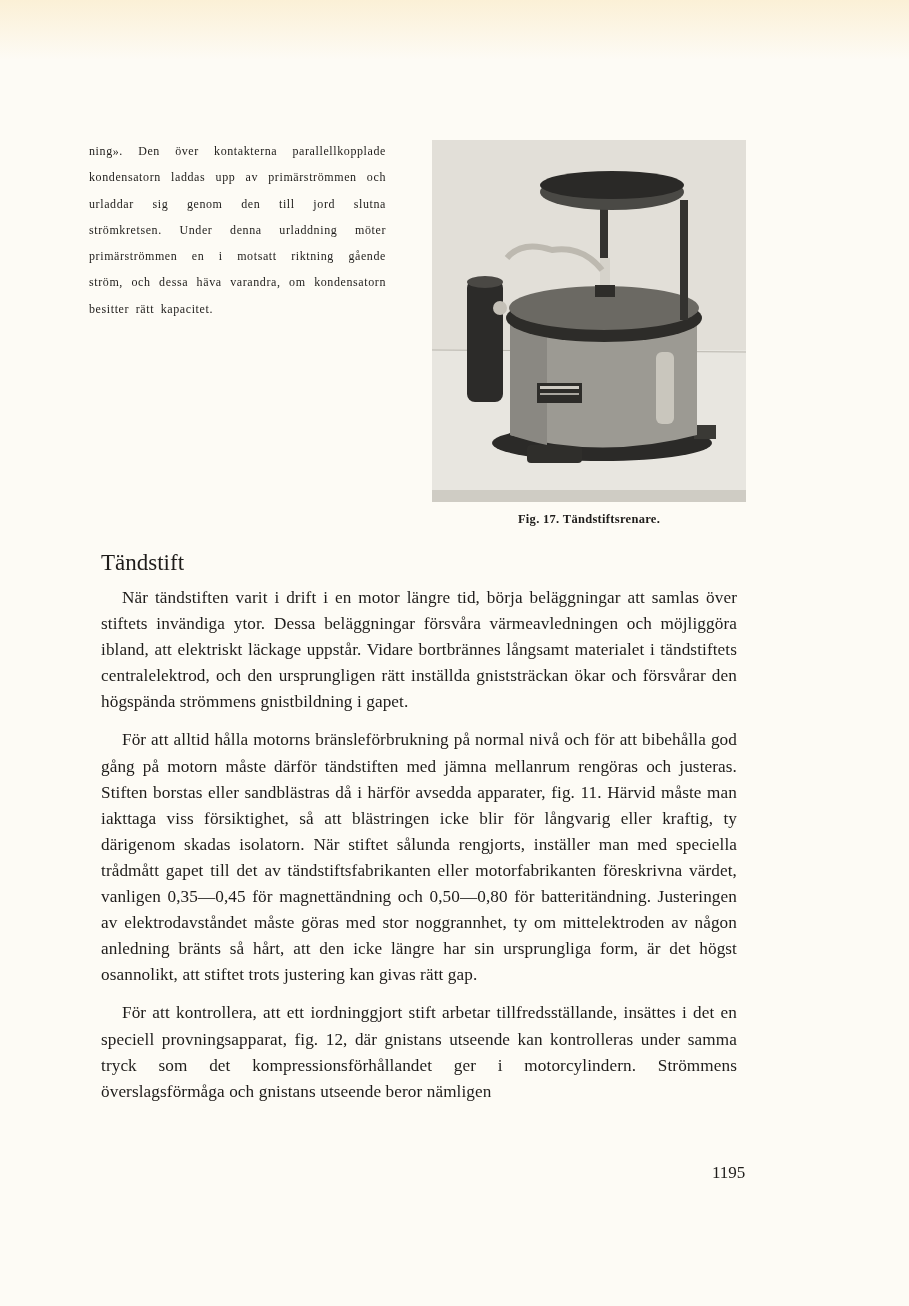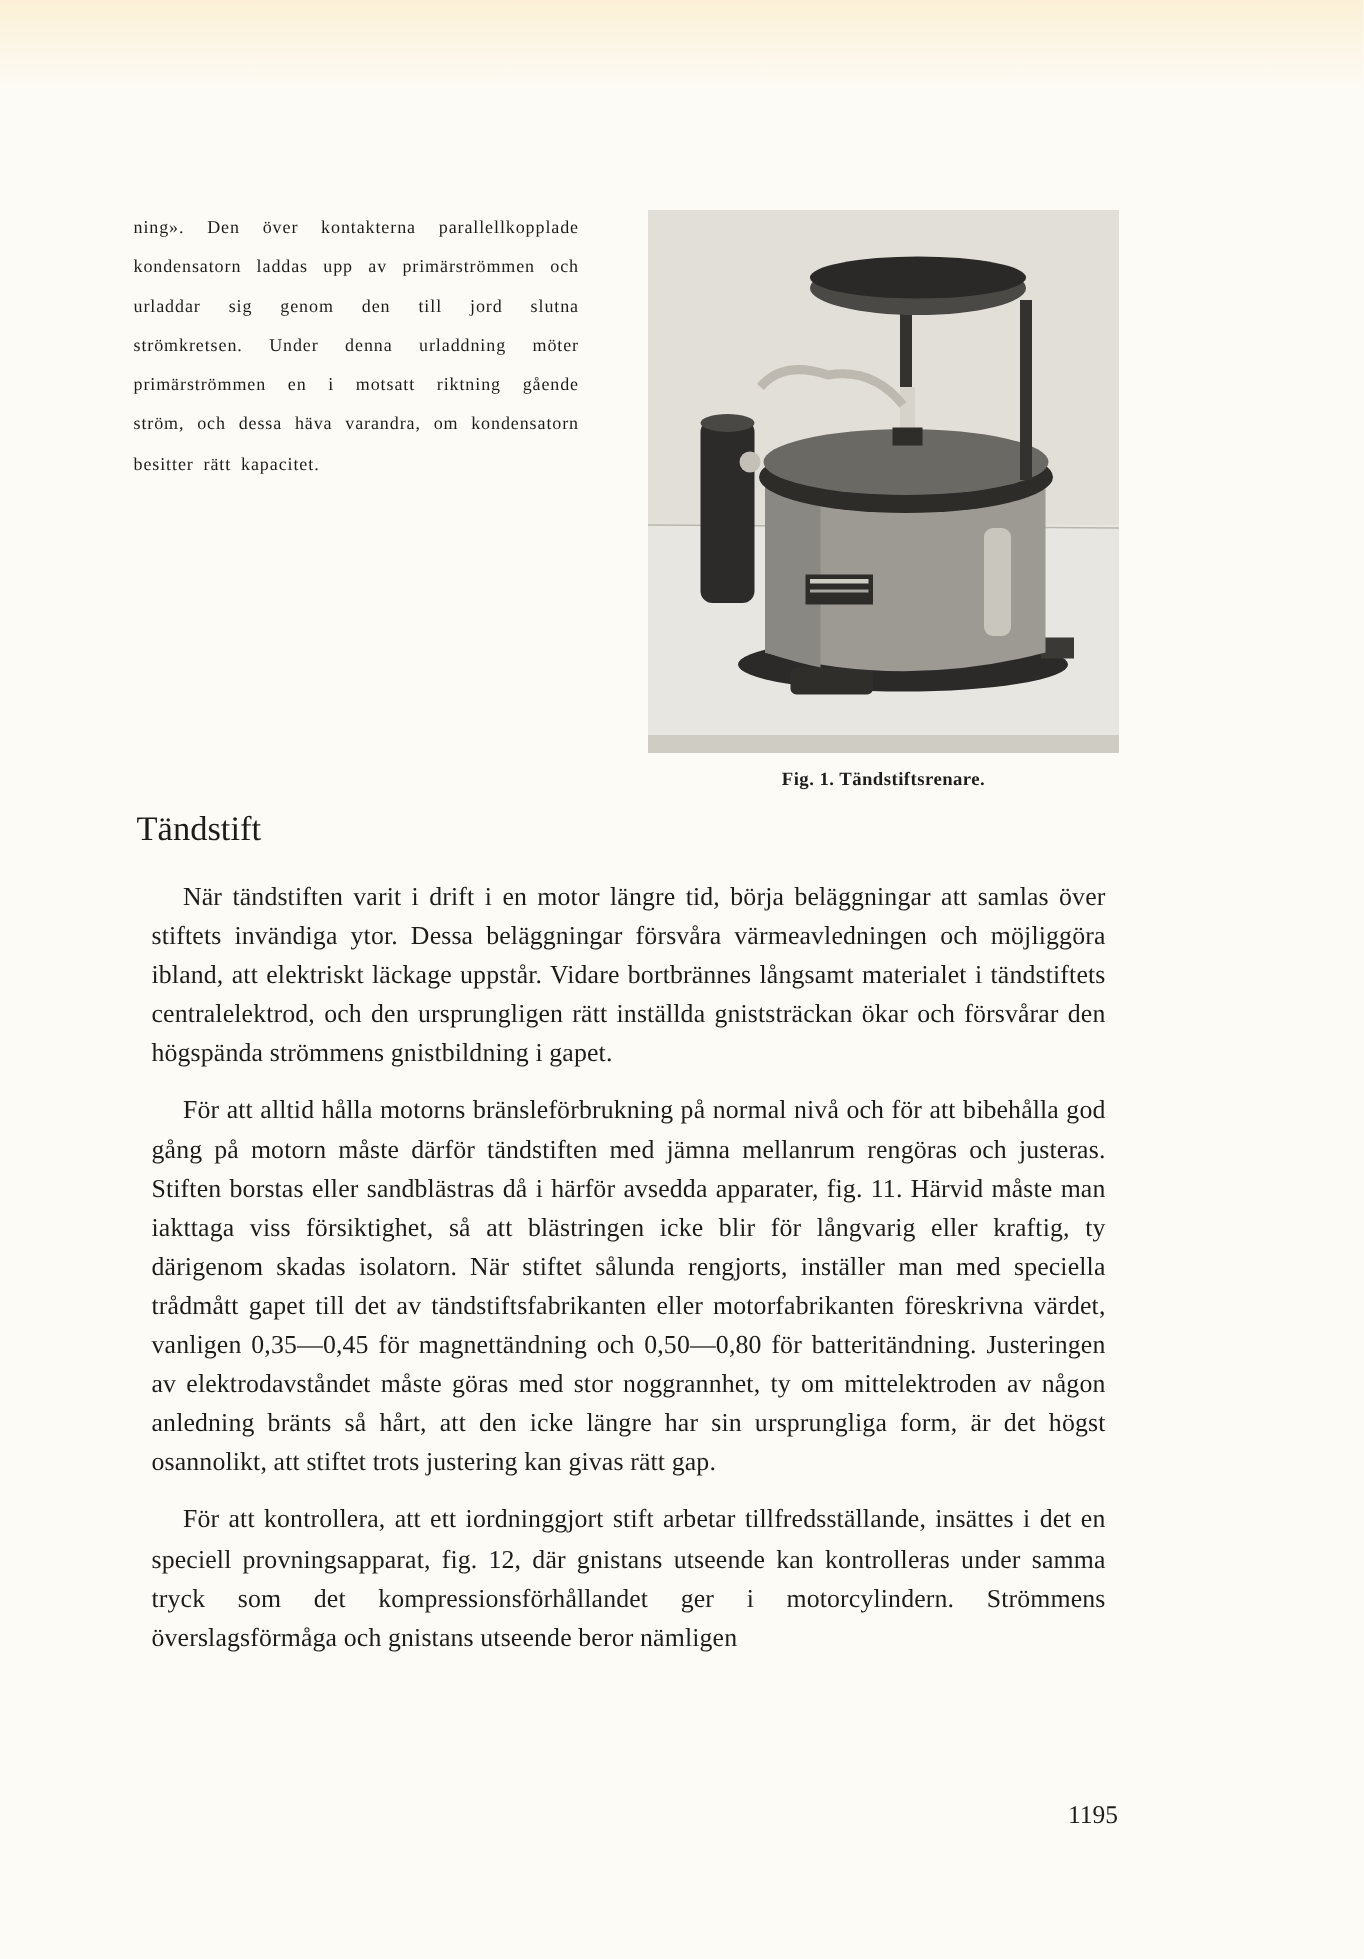--- a/index.html
+++ b/index.html
@@ -34,32 +34,32 @@
   .caption {
     position: absolute; left: 432px; top: 512px; width: 314px;
     text-align: center;
     font-family: "Liberation Serif", serif;
     font-size: 12.5px; font-weight: bold; letter-spacing: 0.3px;
   }
   .heading {
     position: absolute; left: 89px; top: 538px;
     font-family: "Liberation Serif", serif;
     font-size: 23px; font-weight: normal;
-    margin: 2px;
+    margin: 12px;
   }
   .body-text {
     position: absolute; left: 89px; top: 573px; width: 660px;
     font-family: "Liberation Serif", serif;
     font-size: 17.2px; line-height: 26.1px;
     text-align: justify;
     letter-spacing: 0.1px;
   }
   .body-text p { margin: 12px; text-indent: 21px; }
   .page-number {
-    position: absolute; left: 712px; top: 1200px;
+    position: absolute; left: 712px; top: 1163px;
     font-family: "Liberation Serif", serif;
     font-size: 17px;
   }
 </style>
 </head>
 <body>
 
 <div class="page-edge"></div>
 
 <div class="col-text">
@@ -98,21 +98,21 @@
     <rect x="163" y="145" width="20" height="12" fill="#2e2d2a"></rect>
 
     <path d="M75 118 Q90 100 120 110 Q150 105 170 130" stroke="#bdb9b0" stroke-width="6" fill="none"></path>
 
     <rect x="35" y="140" width="36" height="122" rx="8" fill="#2c2b29"></rect>
     <ellipse cx="53" cy="142" rx="18" ry="6" fill="#4a4844"></ellipse>
     <circle cx="68" cy="168" r="7" fill="#c4c0b7"></circle>
   </svg>
 </div>
 
-<div class="caption">Fig. 1.  Tändstiftsrenare.</div>
+<div class="caption">Fig. 17.  Tändstiftsrenare.</div>
 
 <h2 class="heading">Tändstift</h2>
 
 <div class="body-text">
   <p>När tändstiften varit i drift i en motor längre tid, börja beläggningar att samlas över stiftets invändiga ytor. Dessa beläggningar försvåra värmeavledningen och möjliggöra ibland, att elektriskt läckage uppstår. Vidare bortbrännes långsamt materialet i tändstiftets centralelektrod, och den ursprungligen rätt inställda gniststräckan ökar och försvårar den högspända strömmens gnistbildning i gapet.</p>
   <p>För att alltid hålla motorns bränsleförbrukning på normal nivå och för att bibehålla god gång på motorn måste därför tändstiften med jämna mellanrum rengöras och justeras. Stiften borstas eller sandblästras då i härför avsedda apparater, fig. 11. Härvid måste man iakttaga viss försiktighet, så att blästringen icke blir för långvarig eller kraftig, ty därigenom skadas isolatorn. När stiftet sålunda rengjorts, inställer man med speciella trådmått gapet till det av tändstiftsfabrikanten eller motorfabrikanten föreskrivna värdet, vanligen 0,35—0,45 för magnettändning och 0,50—0,80 för batteritändning. Justeringen av elektrodavståndet måste göras med stor noggrannhet, ty om mittelektroden av någon anledning bränts så hårt, att den icke längre har sin ursprungliga form, är det högst osannolikt, att stiftet trots justering kan givas rätt gap.</p>
   <p>För att kontrollera, att ett iordninggjort stift arbetar tillfredsställande, insättes i det en speciell provningsapparat, fig. 12, där gnistans utseende kan kontrolleras under samma tryck som det kompressionsförhållandet ger i motorcylindern. Strömmens överslagsförmåga och gnistans utseende beror nämligen</p>
 </div>
 
 <div class="page-number">1195</div>

